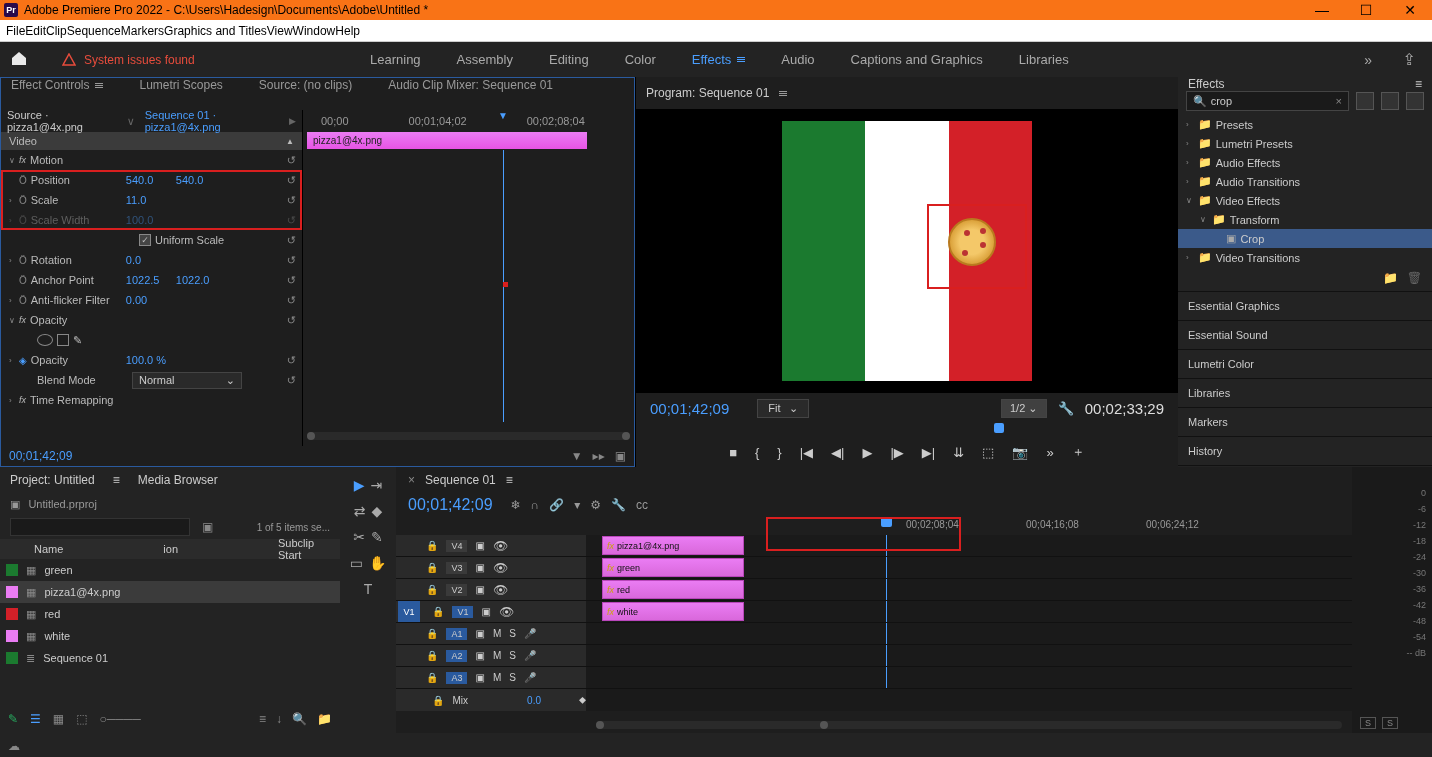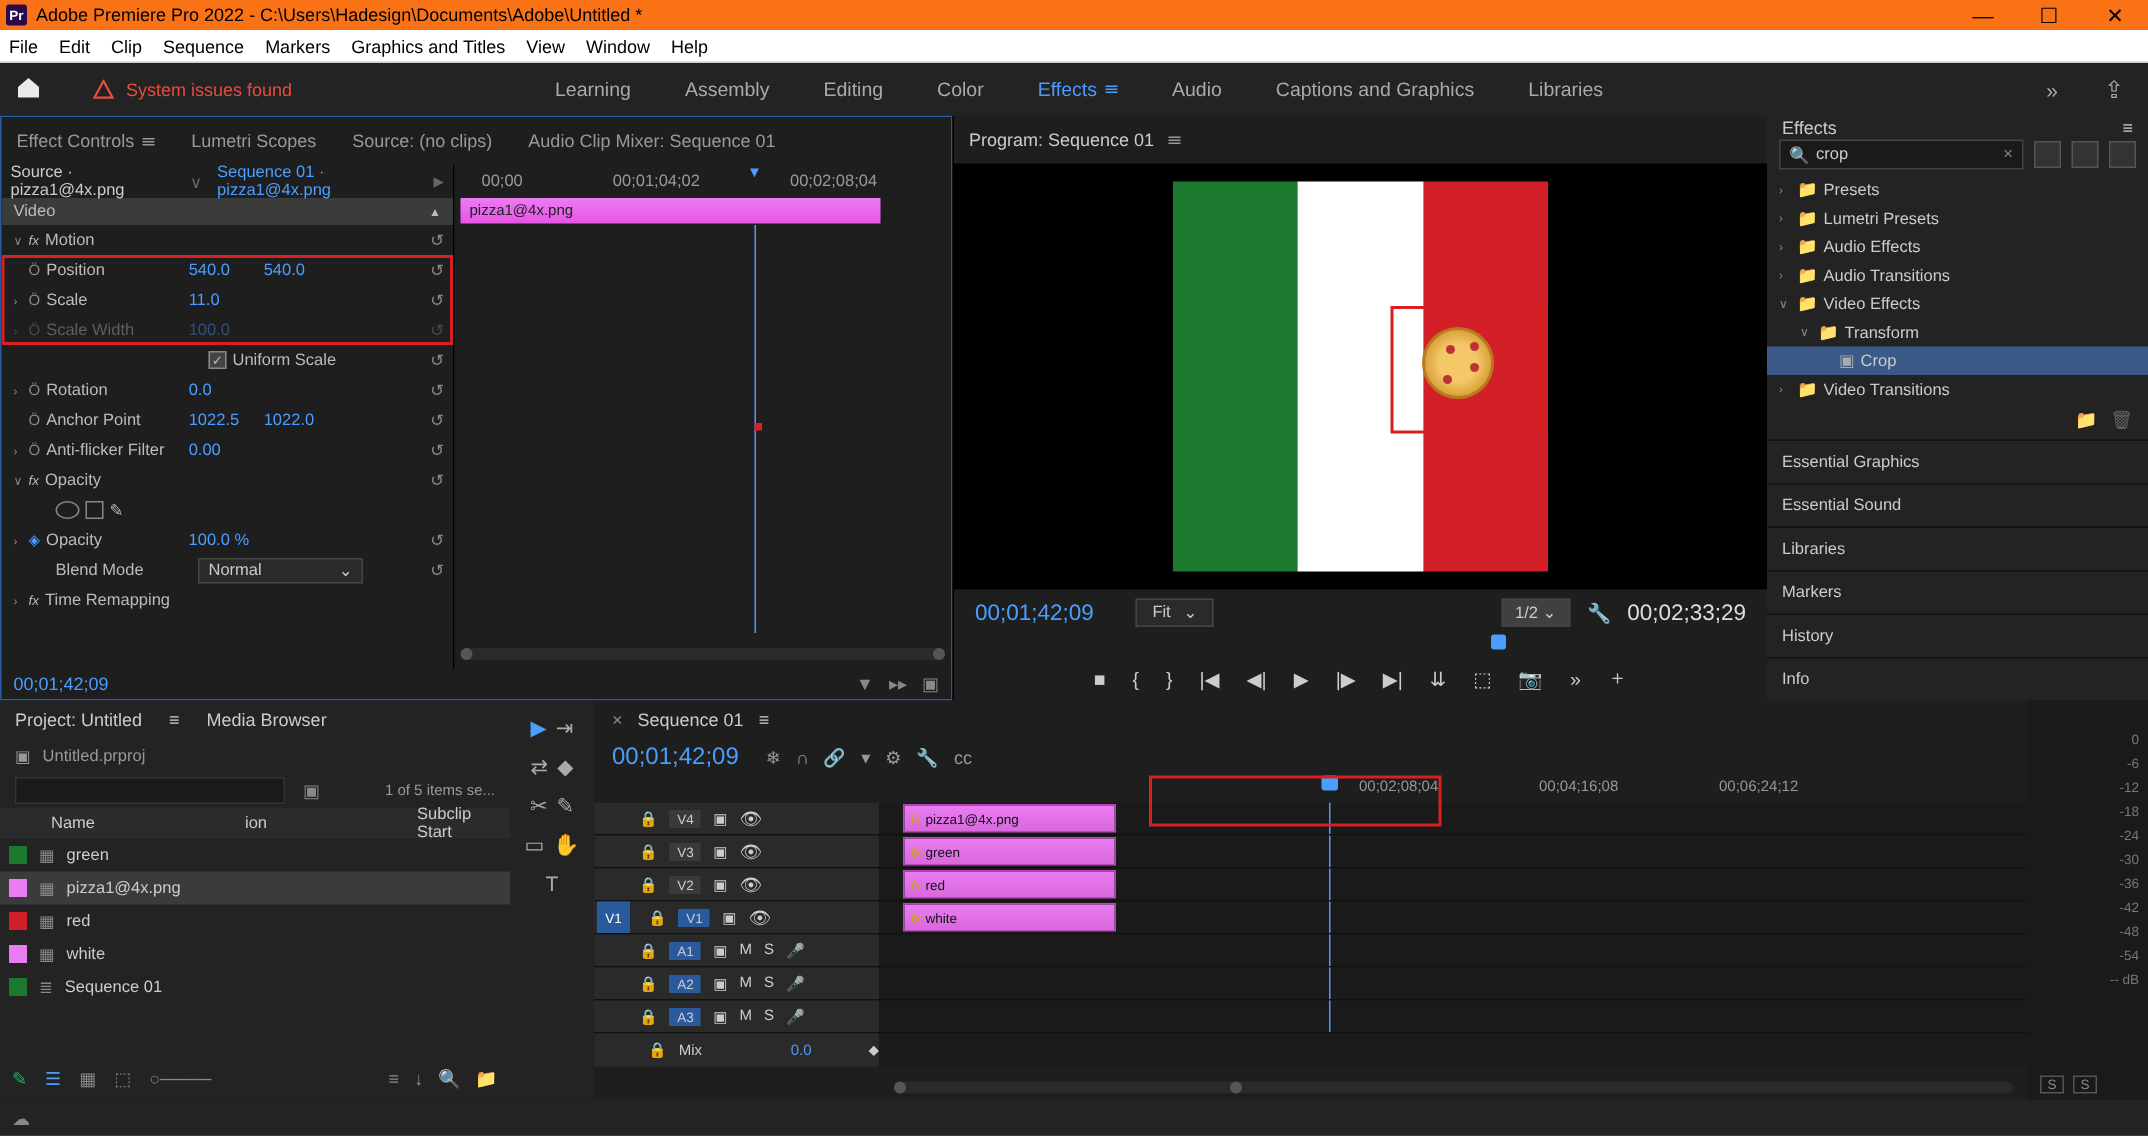--- a/index.html
+++ b/index.html
@@ -2,36 +2,36 @@
 <html><head>
 <meta charset="utf-8">
 <style>
 *{box-sizing:border-box;margin:0;padding:0;font-family:"Segoe UI",Arial,sans-serif;user-select:none}
 body{background:#fff;width:1432px;height:757px;overflow:hidden;font-size:12px;color:#ccc}
 .titlebar{height:20px;background:#f97316;display:flex;align-items:center;color:#000;padding:0 4px}
 .titlebar .icon{width:14px;height:14px;background:#2a0a4a;border-radius:2px;display:flex;align-items:center;justify-content:center;margin-right:6px;font-size:9px;color:#fff;font-weight:bold}
 .titlebar .t{font-size:12px}
 .winctrls{position:absolute;right:0;top:0;display:flex;height:20px}
 .winctrls div{width:44px;display:flex;align-items:center;justify-content:center;color:#000;font-size:14px}
-.menubar{height:22px;background:#fff;display:flex;align-items:center;padding:0 6px;gap:14px;color:#000;font-size:12px;border-bottom:1px solid #ccc}
+.menubar{height:22px;background:#fff;display:flex;align-items:center;padding:0 6px;color:#000;font-size:12px;border-bottom:1px solid #ccc}
 .menubar span{cursor:pointer}
 .app{background:#232323}
 .wsbar{height:35px;background:#232323;display:flex;align-items:center;position:relative;padding-left:10px}
 .wsbar .home{width:22px;height:22px;filter:invert(1);opacity:.9}
 .syswrap{display:flex;align-items:center;margin-left:30px;color:#e74c3c;font-size:12px;gap:8px}
 .ws-tabs{position:absolute;left:370px;display:flex;gap:36px;font-size:13px;color:#aaa}
 .ws-tabs .active{color:#4a9eff}
 .ws-tabs .item{display:flex;align-items:center;gap:6px}
 .threelines{display:inline-flex;flex-direction:column;gap:1px}
 .threelines span{display:block;width:8px;height:1px;background:#4a9eff}
 .overflow{position:absolute;right:60px;top:10px;color:#aaa;font-size:14px}
 .share{position:absolute;right:16px;top:8px;color:#aaa;font-size:16px}
 .main{display:flex;height:390px}
 .srcpanel{width:635px;border:1px solid #2a5a9e;display:flex;flex-direction:column;background:#1e1e1e}
-.paneltabs{height:32px;display:flex;align-items:center;padding:0 10px;gap:24px;font-size:12px;color:#999}
+.paneltabs{height:32px;display:flex;align-items:flex-start;padding:0 10px;gap:36px;font-size:12px;color:#999}
 .paneltabs .tab{display:flex;align-items:center;gap:6px}
 .paneltabs .pmenu{display:inline-flex;flex-direction:column;gap:1px}
 .paneltabs .pmenu span{width:8px;height:1px;background:#999;display:block}
 .eccontent{flex:1;display:flex;overflow:hidden}
 .ecleft{width:302px;border-right:1px solid #000;overflow:hidden}
 .echead{height:22px;display:flex;align-items:center;padding:0 6px;font-size:11px;color:#999}
 .echead .bc1{color:#ccc}
 .echead .bc2{color:#4a9eff;margin-left:6px}
 .echead .tri{margin-left:auto;font-size:9px;color:#666}
 .vidrow{height:18px;background:#3b3b3b;display:flex;align-items:center;justify-content:space-between;padding:0 8px;font-size:11px;color:#bbb}
@@ -456,20 +456,21 @@
             <span>Video Transitions</span>
           </div>
     </div>
     <div style="height:20px;display:flex;justify-content:flex-end;padding:0 10px;gap:8px;color:#666">
           <span>📁</span>
           <span>🗑</span>
         </div>
     <div class="panelstack">
       <div>Essential Graphics</div>
       <div>Essential Sound</div>
+      <div>Lumetri Color</div>
       <div>Libraries</div>
       <div>Markers</div>
       <div>History</div>
       <div>Info</div>
     </div>
   </div>
 </div>
 
 <div class="bottom">
   <div class="proj">

